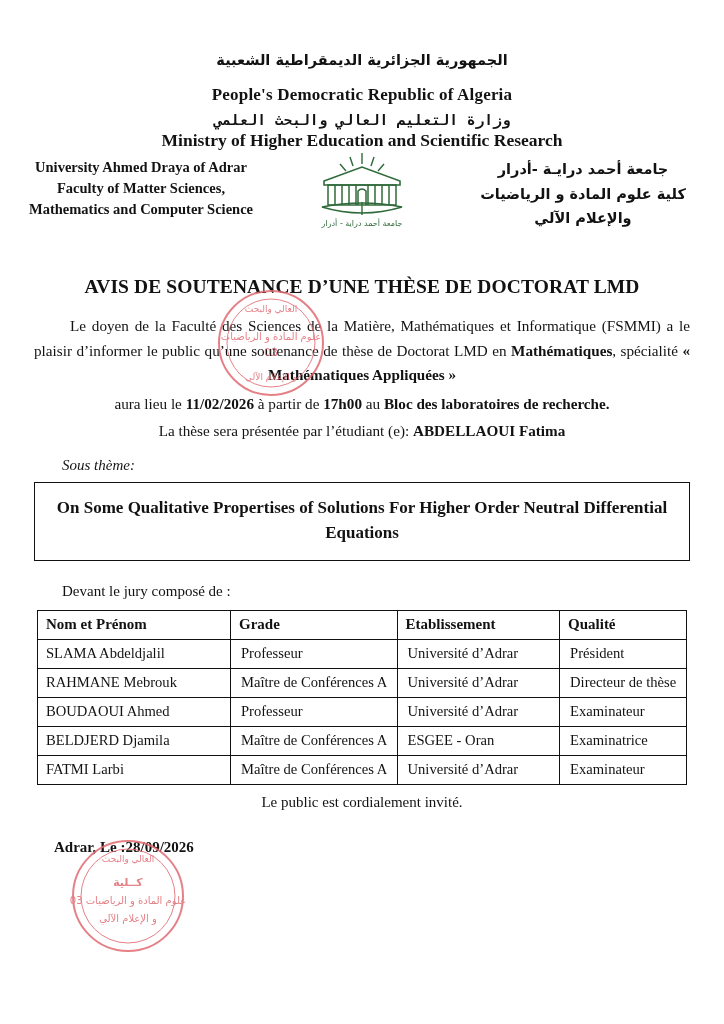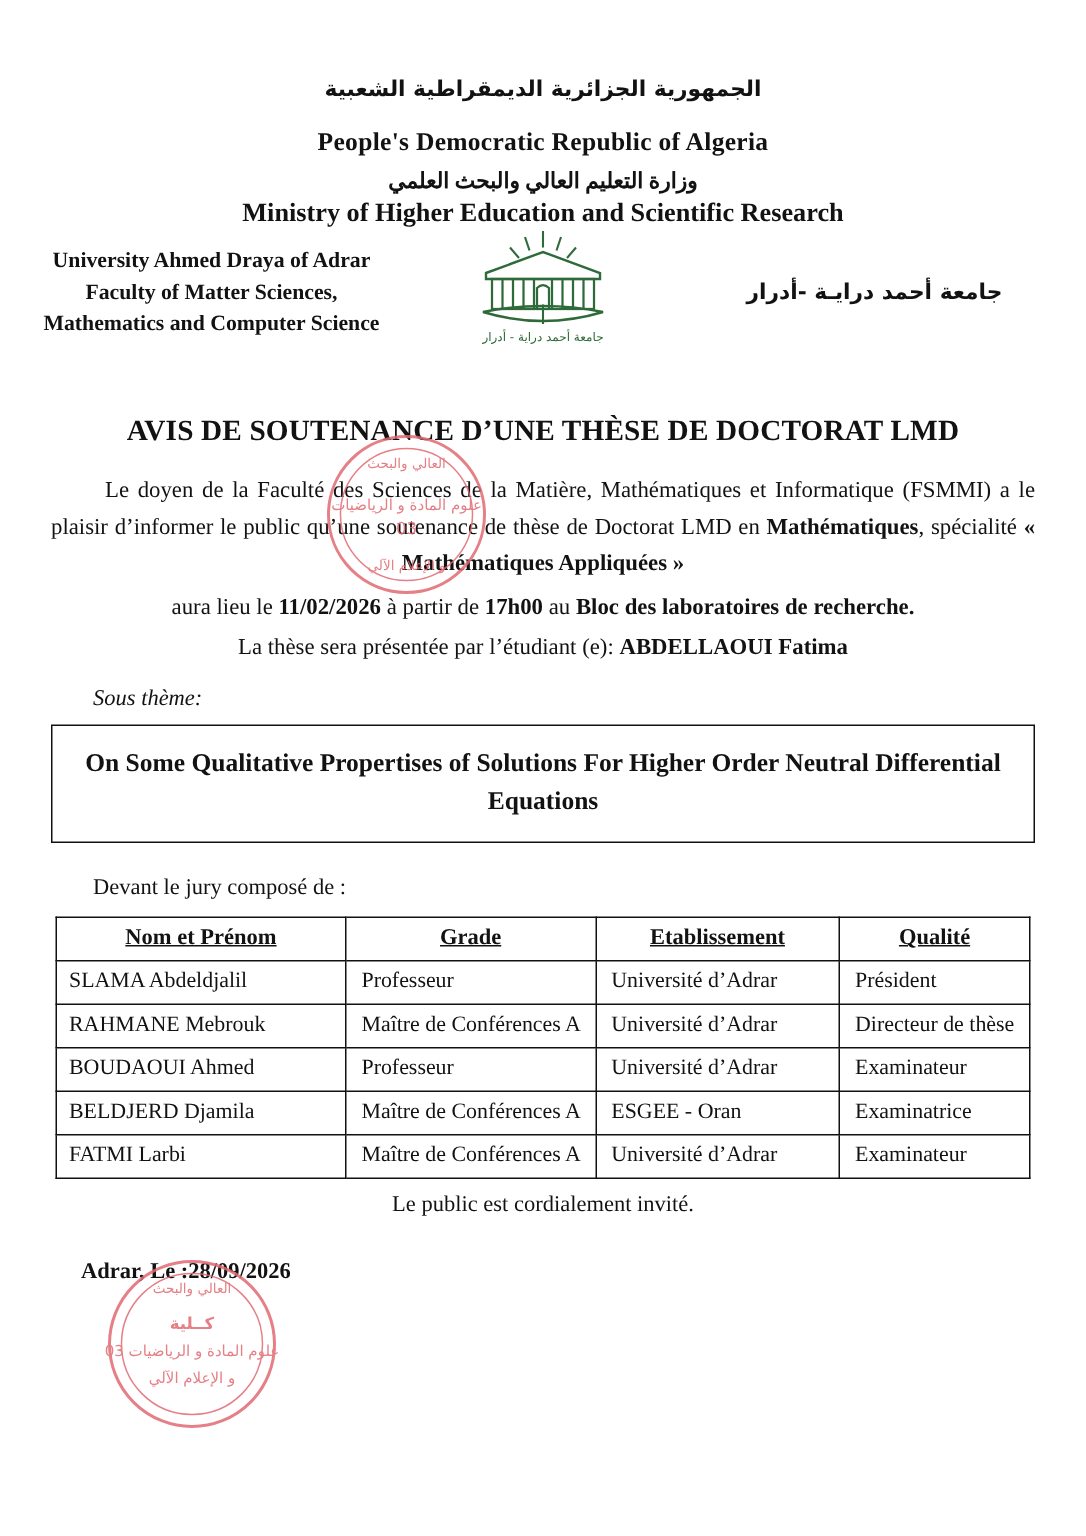--- a/index.html
+++ b/index.html
@@ -29,35 +29,35 @@
     letter-spacing: 0px;
     margin: 0 0 17px 0;
   }
   .en-line {
     font-size: 17px;
     font-weight: bold;
     margin: 0 0 7px 0;
     letter-spacing: .2px;
   }
   .ar-line2 {
-    font-family: Liberation Serif, serif;
+    font-family: Liberation Mono, monospace;
     font-size: 14.5px;
     font-weight: bold;
     direction: rtl;
     margin: 0 0 1px 0;
   }
   .en-line2 {
     font-size: 17.5px;
     font-weight: bold;
     margin: 0 0 4px 0;
   }
 
   .tri {
     display: flex;
-    align-items: center;
+    align-items: flex-start;
     justify-content: space-between;
     padding: 0 16px;
     margin-top: 4px;
     position: relative;
   }
   .tri .left {
     width: 250px;
     text-align: center;
     font-size: 14.5px;
     font-weight: bold;
@@ -138,24 +138,23 @@
     width: 650px;
     border-collapse: collapse;
     font-size: 14.6px;
   }
   table.jury th, table.jury td {
     border: 1px solid #111;
     padding: 5px 8px 6px 8px;
     height: 26px;
   }
   table.jury th {
-    text-align: center;
-    font-weight: bold;
-    font-size: 15px;
-    text-decoration: underline;
+    text-align: left;
+    font-weight: bold;
+    font-size: 15px;
   }
   table.jury td { text-align: left; }
   table.jury td.c2 { padding-left: 10px; }
 
   .invite {
     text-align: center;
     font-size: 15px;
     margin-top: 9px;
   }
 
@@ -224,20 +223,21 @@
         </g>
 
         <path d="M20 56 Q60 48 100 56 Q60 68 20 56 Z" fill="none" stroke="#2f6a3a" stroke-width="1.6"></path>
         <line x1="60" y1="51" x2="60" y2="64" stroke="#2f6a3a" stroke-width="1.4"></line>
       </svg>
       <div class="logotext">جامعة أحمد دراية - أدرار</div>
     </div>
 
     <div class="right">
       <div>جامعة أحمد درايـة -أدرار</div>
+      <div>كلية علوم المادة و الرياضيات والإعلام الآلي</div>
     </div>
   </div>
 
   <div class="doc-title">AVIS DE SOUTENANCE D’UNE THÈSE DE DOCTORAT LMD</div>
 
   <div class="body-par">
     <span class="ind"></span><span>Le doyen de la Faculté des Sciences de la Matière, Mathématiques et Informatique</span>
     <span>(FSMMI) a le plaisir d’informer le public qu’une soutenance de thèse de Doctorat LMD en</span>
     <span class="line-c">
       <b class="bold">Mathématiques</b><span>, spécialité </span><b class="bold">« Mathématiques Appliquées »</b>

